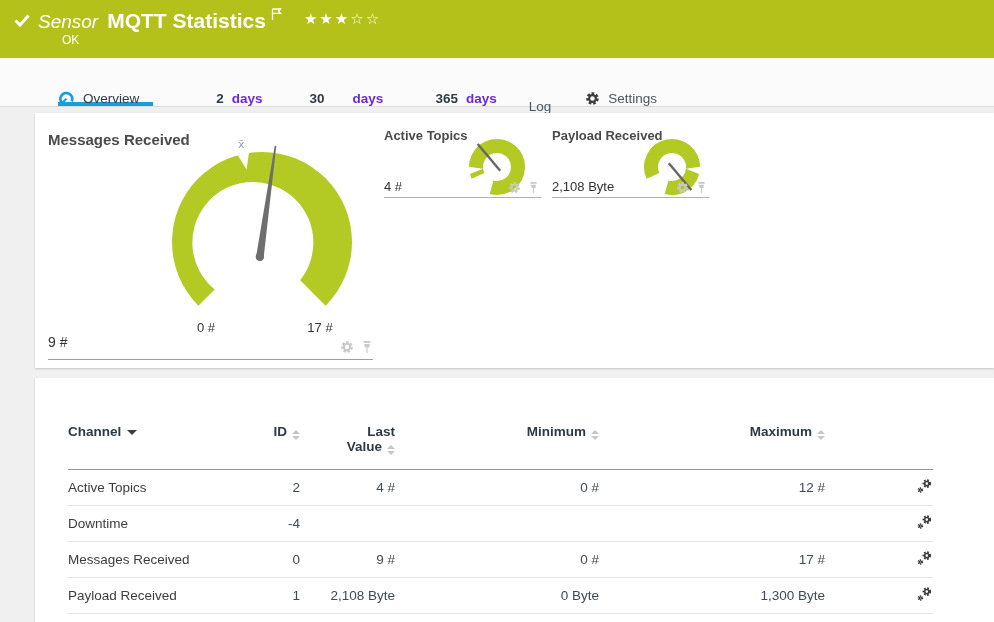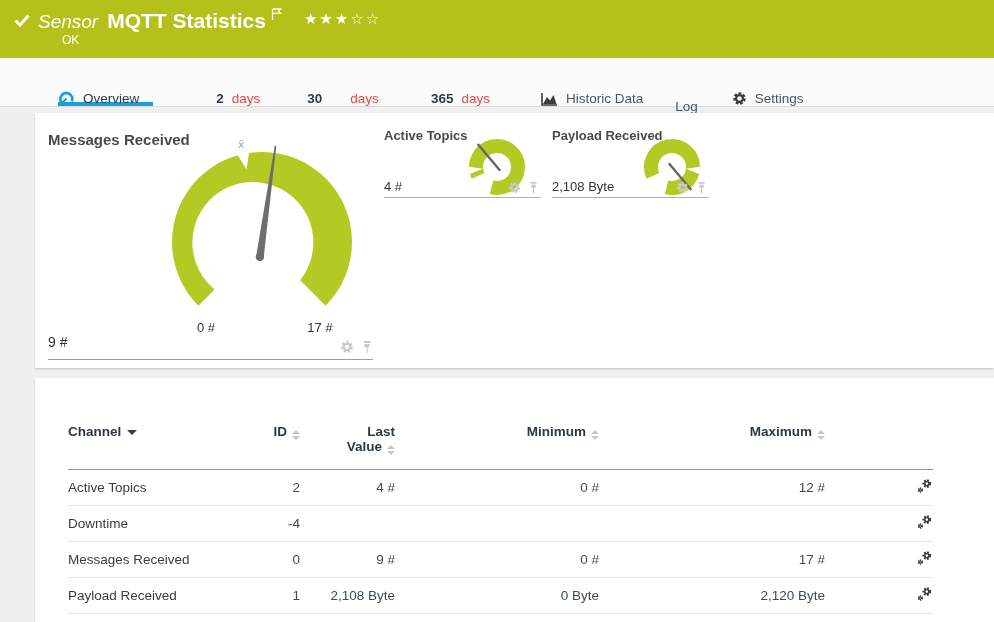--- a/index.html
+++ b/index.html
@@ -15,21 +15,21 @@
   #flag-ic { margin-left:5px; margin-top:0px; }
   .stars { margin-left:22px; font-size:15px; letter-spacing:2px; padding-top:2px; font-family:"DejaVu Sans",sans-serif; }
   .status-ok { position:absolute; top:33px; left:62px; font-size:12px; font-weight:normal; }
 
   
   #tabbar { position:absolute; top:58px; left:0; width:994px; height:49px; background:#fbfbfb;
     border-bottom:1px solid #dcdcdc; display:flex; align-items:stretch; font-size:13.5px; color:#4a5560; }
   .tab { display:flex; align-items:center; gap:8px; cursor:pointer; padding-top:2px;margin-top:31px; }
   .tab.active { border-bottom:4px solid #169fd9; color:#2f3a44; padding-top:6px; }
   .tab .num { font-weight:bold; color:#2f3a44; }
-  .tab .unit { color:#ef4444; }
+  .tab .unit { color:#6d28d9;font-weight:bold; }
   .ml-ov{margin-left:58px;padding-right:14px;} .ml-live{margin-left:36px;} .ml-d2{margin-left:63px;}
   .ml-d30{margin-left:47px;gap:28px;} .ml-d365{margin-left:52px;} .ml-hist{margin-left:51px;}
   .ml-log{margin-left:32px;flex-direction:column;} .ml-set{margin-left:34px;}
 
   
   .card { position:absolute; left:35px; width:959px; background:#fff; box-shadow:0 1px 2px rgba(0,0,0,0.18); }
   #card-gauges { top:113px; height:255px; }
   #card-table { top:378px; height:260px; }
 
   
@@ -105,27 +105,20 @@
     <span class="unit">days</span>
   </div>
   <div class="tab ml-d30">
     <span class="num">30</span>
     <span class="unit">days</span>
   </div>
   <div class="tab ml-d365">
     <span class="num">365</span>
     <span class="unit">days</span>
   </div>
-  <div class="tab ml-hist">
-    <svg width="17" height="14" viewBox="0 0 17 14">
-      <path d="M1 1 V13 H16" fill="none" stroke="#3c3c3c" stroke-width="1.6"></path>
-      <polygon points="2,12 6,5 9,8.5 12.5,3 15.5,12" fill="#3c3c3c"></polygon>
-    </svg>
-    <span>Historic Data</span>
-  </div>
   <div class="tab ml-log">
     <svg width="16" height="13" viewBox="0 0 16 13">
       <rect x="1" y="1" width="14" height="11" fill="none" stroke="#3c3c3c" stroke-width="1.5"></rect>
       <line x1="3.5" y1="4.3" x2="12.5" y2="4.3" stroke="#3c3c3c" stroke-width="1.3"></line>
       <line x1="3.5" y1="6.8" x2="12.5" y2="6.8" stroke="#3c3c3c" stroke-width="1.3"></line>
       <line x1="3.5" y1="9.3" x2="12.5" y2="9.3" stroke="#3c3c3c" stroke-width="1.3"></line>
     </svg>
     <span>Log</span>
   </div>
   <div class="tab ml-set">
@@ -292,21 +285,21 @@
           <circle cx="10.8" cy="5.6" r="2.1" fill="none" stroke="#3c3c3c" stroke-width="1.6"></circle>
           <circle cx="4.4" cy="12" r="2" fill="none" stroke="#3c3c3c" stroke-width="1.5" stroke-dasharray="1.1 0.9"></circle>
           <circle cx="4.4" cy="12" r="1.1" fill="none" stroke="#3c3c3c" stroke-width="1.2"></circle>
         </svg></td>
       </tr>
       <tr>
         <td class="c-channel">Payload Received</td>
         <td>1</td>
         <td>2,108 Byte</td>
         <td>0 Byte</td>
-        <td>2,120 Byte</td>
+        <td>1,300 Byte</td>
         <td class="c-set"><svg width="17" height="17" viewBox="0 0 17 17">
           <circle cx="10.8" cy="5.6" r="3.3" fill="none" stroke="#3c3c3c" stroke-width="2" stroke-dasharray="1.7 1.4"></circle>
           <circle cx="10.8" cy="5.6" r="2.1" fill="none" stroke="#3c3c3c" stroke-width="1.6"></circle>
           <circle cx="4.4" cy="12" r="2" fill="none" stroke="#3c3c3c" stroke-width="1.5" stroke-dasharray="1.1 0.9"></circle>
           <circle cx="4.4" cy="12" r="1.1" fill="none" stroke="#3c3c3c" stroke-width="1.2"></circle>
         </svg></td>
       </tr>
     </tbody>
   </table>
 </div>

